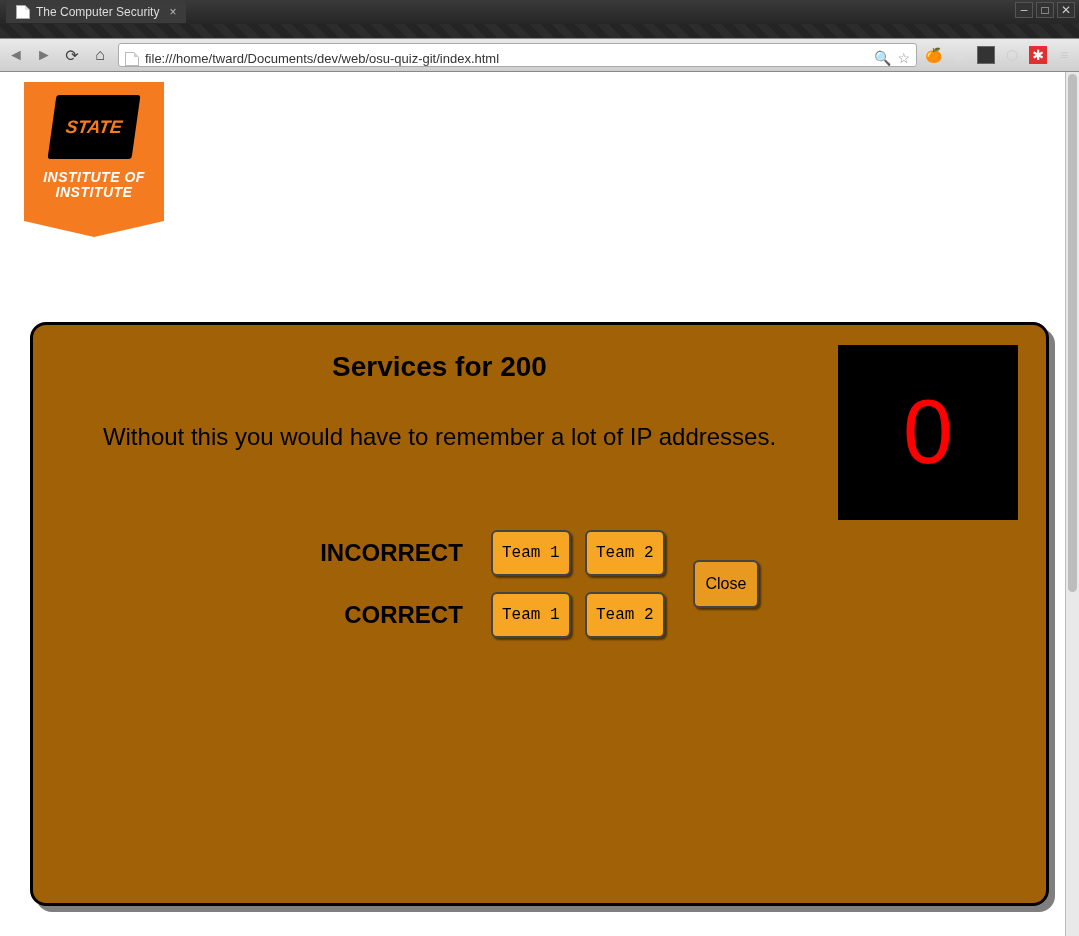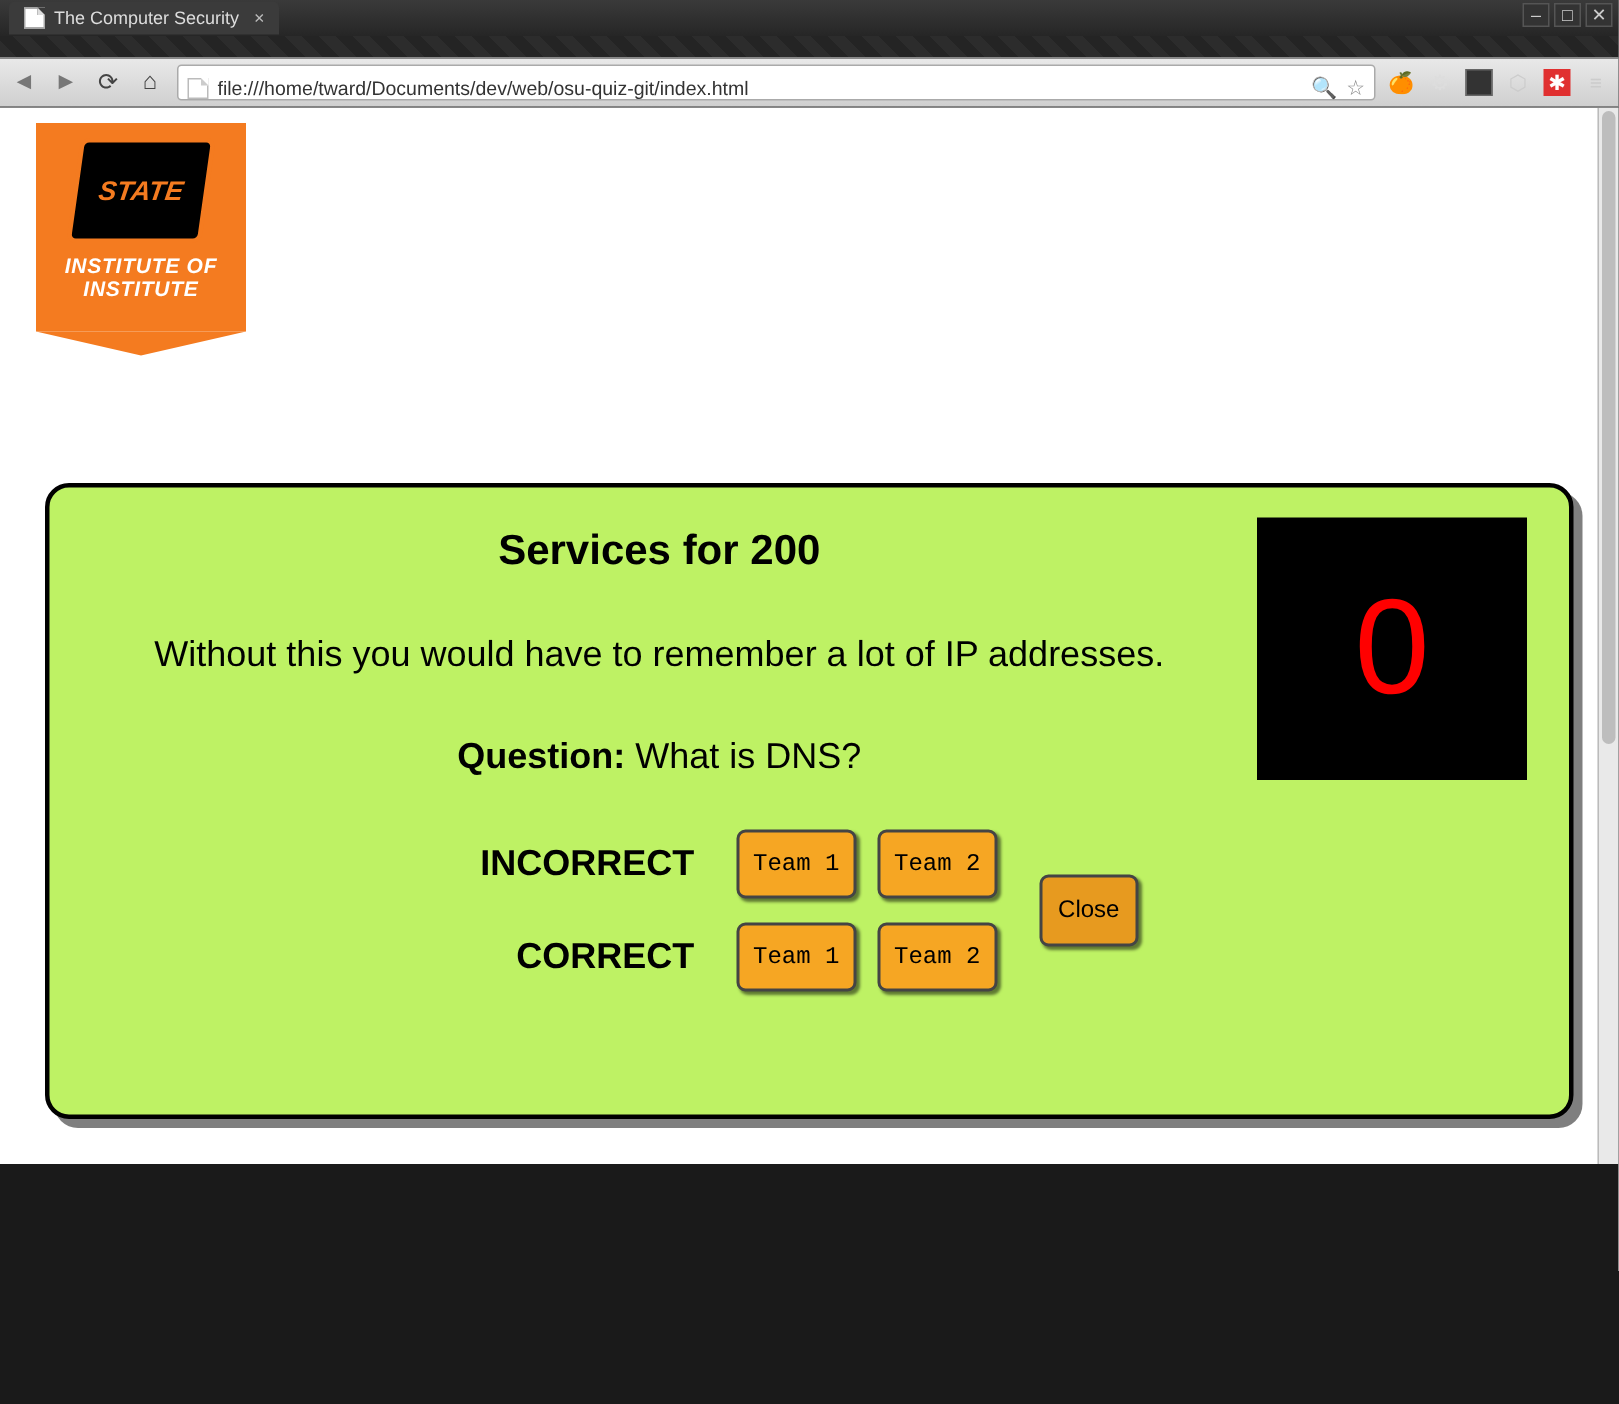--- a/index.html
+++ b/index.html
@@ -1,21 +1,21 @@
 <!DOCTYPE html>
 <html><head>
 <meta charset="utf-8">
 <style>
   * { box-sizing: border-box; margin: 0; padding: 0; }
   html, body { width: 1079px; height: 936px; overflow: hidden; font-family: Arial, Helvetica, sans-serif; }
   body { background: #1a1a1a; }
 
   
   .window {
-    width: 1079px; height: 776px;
+    width: 1079px; height: 936px;
     background: #2b2b2b;
     display: flex; flex-direction: column;
   }
   .titlebar {
     height: 24px;
     background: linear-gradient(#3a3a3a,#262626);
     display: flex; align-items: center;
     color: #d0d0d0; font-size: 12px;
     position: relative;
   }
@@ -98,21 +98,21 @@
     border:3px solid #f47b20;
   }
   .banner .inst { font-weight:bold; font-style:italic; font-size:14px; line-height:1.1; letter-spacing:0.5px; }
   .pagetitle {
     flex:1; text-align:center; font-size:42px; font-weight:bold; color:#000;
     padding-top: 60px;
   }
 
   .card {
     position:absolute; left:30px; right:30px; top:250px; bottom:30px;
-    background:#bef264; border:3px solid #000; border-radius:16px;
+    background:#a16207; border:3px solid #000; border-radius:16px;
     box-shadow: 6px 6px 0 rgba(0,0,0,0.5);
     padding: 20px 28px;
   }
   .cardtop { display:flex; }
   .qarea { flex:1; }
   .cat { text-align:center; font-size:28px; font-weight:bold; margin-top:6px; margin-bottom:40px; }
   .clue { text-align:center; font-size:24px; margin-bottom:40px; }
   .answerline { text-align:center; font-size:24px; margin-bottom:24px; }
   .answerline .qlabel { font-weight:bold; }
   .timer {
@@ -186,24 +186,20 @@
         <div class="inst">INSTITUTE OF</div>
         <div class="inst">INSTITUTE</div>
       </div>
     </div>
 
     <div class="card">
       <div class="cardtop">
         <div class="qarea">
           <div class="cat">Services for 200</div>
           <div class="clue">Without this you would have to remember a lot of IP addresses.</div>
-          <div class="answerline">
-            <span class="qlabel">Question:</span>
-            <span>What is DNS?</span>
-          </div>
         </div>
         <div class="timer">
           <span>0</span>
         </div>
       </div>
 
       <div class="btnrow">
         <div class="btncol">
           <div class="rowlabel">INCORRECT</div>
           <div class="rowlabel">CORRECT</div>

